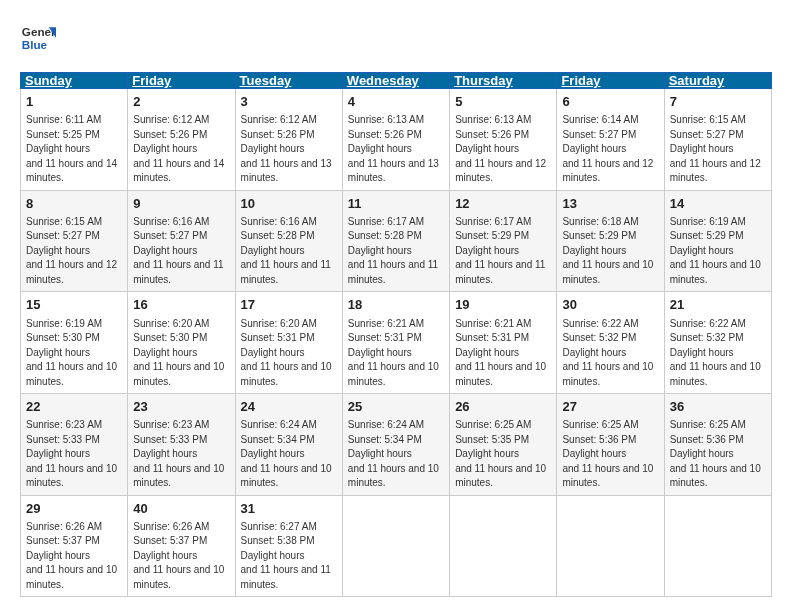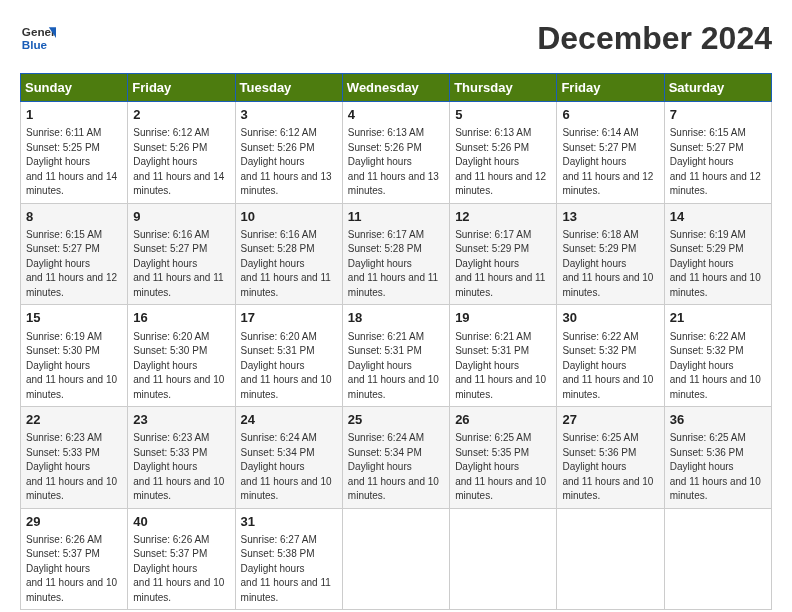--- a/index.html
+++ b/index.html
@@ -36,27 +36,28 @@
     .location-title {
       font-size: 16px;
       color: #555;
     }
     .calendar {
       width: 100%;
       border-collapse: collapse;
       font-size: 11px;
     }
     .calendar th {
-      background-color: #4d7c0f;
+      background-color: #0369a1;
       color: white;
-      padding: 6px 4px;
+      padding: 0 4px;
       text-align: left;
       font-size: 13px;
       font-weight: bold;
       border: 1px solid #1a5eb8;
+      text-decoration: underline;
     }
     .calendar td {
       vertical-align: top;
       padding: 4px 5px;
       border: 1px solid #ccc;
       width: calc(100% / 7);
       min-height: 70px;
       background: #fff;
       line-height: 1.4;
     }
@@ -84,21 +85,20 @@
 
 <div class="header">
   <div class="logo">
     <svg class="logo-icon" viewBox="0 0 40 40" xmlns="http://www.w3.org/2000/svg">
       <text x="2" y="18" font-size="13" font-weight="bold" fill="#333" font-family="Arial">General</text>
       <text x="2" y="32" font-size="13" font-weight="bold" fill="#1a5eb8" font-family="Arial">Blue</text>
       <polygon points="32,8 40,8 40,20" fill="#1a5eb8"></polygon>
     </svg>
   </div>
   <div class="title-block">
-    <div class="month-title">December 2024</div>
   </div>
 </div>
 
 <table class="calendar">
   <thead>
     <tr>
     <th>Sunday</th>
         <th>Friday</th>
         <th>Tuesday</th>
         <th>Wednesday</th>

